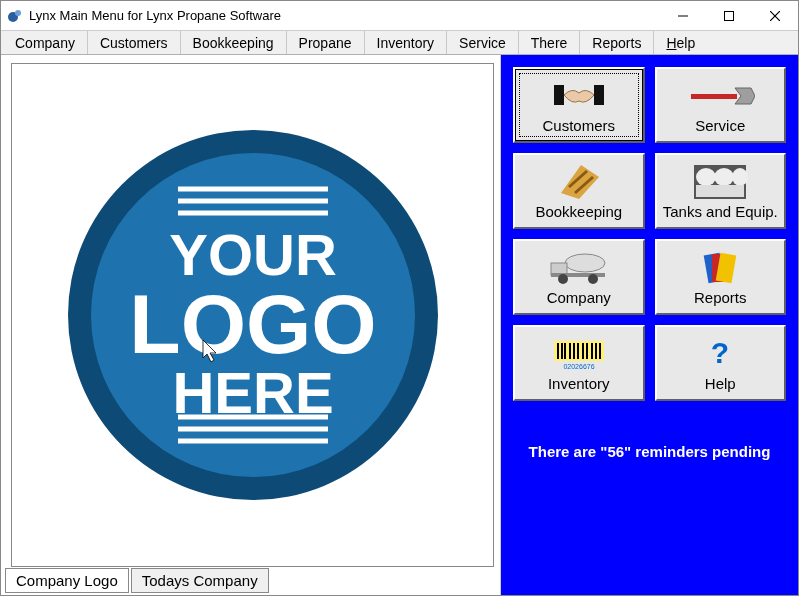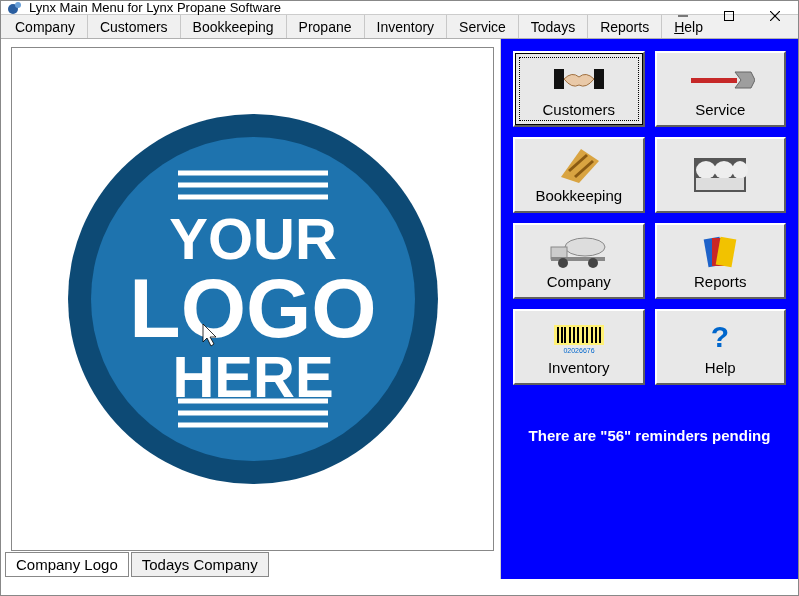--- a/index.html
+++ b/index.html
@@ -7,21 +7,21 @@
     font-family: "Segoe UI", Tahoma, Arial, sans-serif;
     font-size: 13px;
     background: #fff;
     width: 799px;
     height: 596px;
     overflow: hidden;
     border: 1px solid #888;
   }
   
   .titlebar {
-    height: 14px;
+    height: 30px;
     background: #fff;
     display: flex;
     align-items: center;
     padding: 0 0 0 6px;
     border-bottom: 1px solid #ccc;
   }
   .titlebar .app-icon {
     width: 16px; height: 16px; margin-right: 6px;
     display: inline-flex; align-items: center; justify-content: center;
   }
@@ -173,21 +173,21 @@
   </div>
 </div>
 
 <div class="menubar">
   <div class="menu-item">Company</div>
   <div class="menu-item">Customers</div>
   <div class="menu-item">Bookkeeping</div>
   <div class="menu-item">Propane</div>
   <div class="menu-item">Inventory</div>
   <div class="menu-item">Service</div>
-  <div class="menu-item">Todays</div>
+  <div class="menu-item">There</div>
   <div class="menu-item">Reports</div>
   <div class="menu-item last">
       <span><span class="mn-underline">H</span>elp</span>
     </div>
 </div>
 
 <div class="client">
 
   <div class="left-pane">
     <div class="logo-frame">
@@ -255,20 +255,21 @@
       <div class="big-btn">
         <div class="icon-wrap">
           <svg width="56" height="38" viewBox="0 0 56 38">
             <rect x="2" y="2" width="52" height="34" fill="#555"></rect>
             <ellipse cx="14" cy="14" rx="10" ry="9" fill="#eee"></ellipse>
             <ellipse cx="32" cy="14" rx="10" ry="9" fill="#eee"></ellipse>
             <ellipse cx="48" cy="14" rx="8" ry="9" fill="#eee"></ellipse>
             <rect x="4" y="22" width="48" height="12" fill="#ddd"></rect>
           </svg>
         </div>
+        <div class="btn-label">Tanks and Equip.</div>
       </div>
 
       <div class="big-btn">
         <div class="icon-wrap">
           <svg width="64" height="34" viewBox="0 0 64 34">
             <ellipse cx="38" cy="12" rx="20" ry="9" fill="#ddd" stroke="#888"></ellipse>
             <rect x="4" y="12" width="16" height="12" fill="#ccc" stroke="#888"></rect>
             <rect x="4" y="22" width="54" height="4" fill="#888"></rect>
             <circle cx="16" cy="28" r="5" fill="#444"></circle>
             <circle cx="46" cy="28" r="5" fill="#444"></circle>

